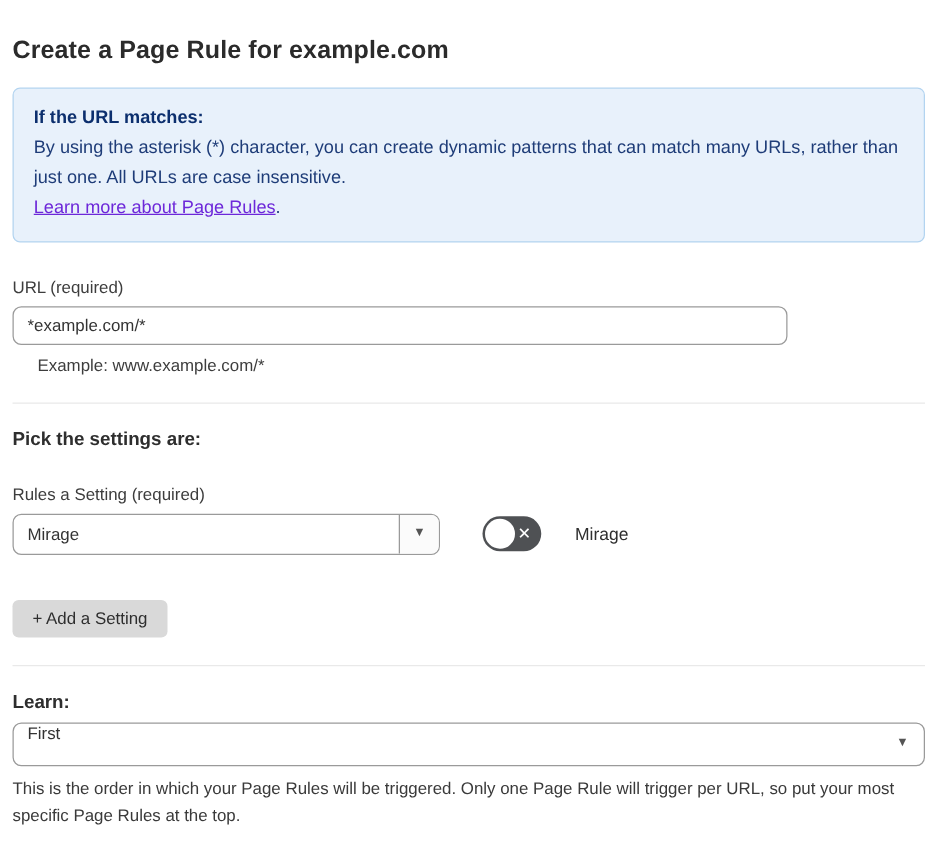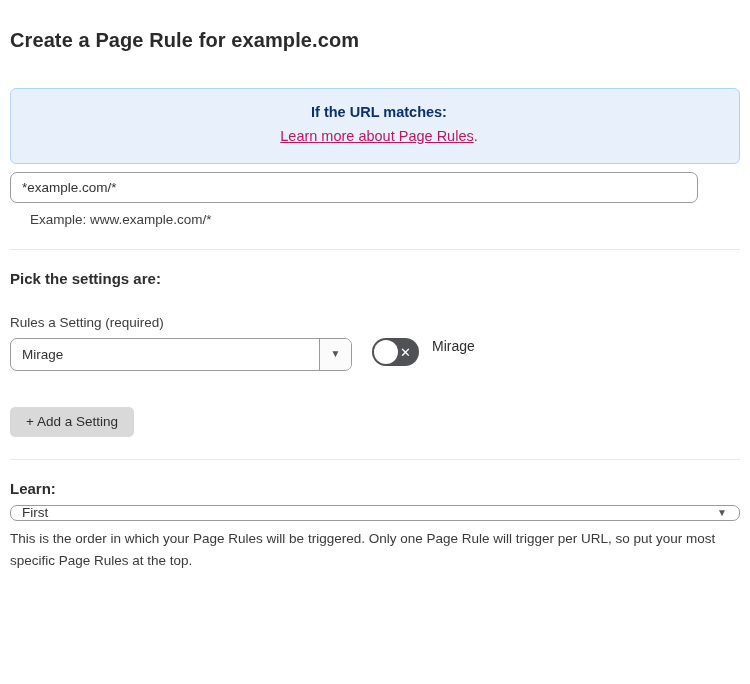--- a/index.html
+++ b/index.html
@@ -15,50 +15,49 @@
 
   .page-title {
     font-size: 20px;
     font-weight: 700;
     color: #2b2b2b;
     margin-top: 19px;
     letter-spacing: 0.1px;
   }
 
   .info-box {
-    margin-top: 36px;
+    margin-top: 18px;
     background: #e8f1fb;
     border: 1px solid #b3d4f0;
     border-radius: 6px;
     padding: 12px 8px 14px 16px;
     color: #1e3c78;
     font-size: 14.5px;
     line-height: 1.65;
-    text-align: center;
   }
   .info-box .info-heading {
     font-weight: 700;
     color: #0c2f6e;
     font-size: 14.5px;
   }
   .info-box .info-link {
-    color: #be185d;
+    color: #6d28d9;
     text-decoration: underline;
     cursor: pointer;
   }
 
   .field-label {
     font-size: 13.5px;
     color: #3d3d3d;
     margin-top: 28px;
   }
 
   .url-input {
     display: block;
-    width: 688px;
+    width: 620px;
     height: 31px;
     margin-top: 8px;
     border: 1px solid #9a9a9a;
     border-radius: 7px;
     padding: 0 11px;
     font-family: "Liberation Sans", sans-serif;
     font-size: 13.5px;
     color: #333333;
     background: #ffffff;
     outline: none;
@@ -79,22 +78,23 @@
 
   .section-heading {
     font-size: 15px;
     font-weight: 700;
     color: #2e2e2e;
     margin-top: 20px;
   }
 
   .setting-row {
     display: flex;
-    align-items: flex-start;
+    align-items: center;
     margin-top: 8px;
+    gap: 14px;
   }
   .picker {
     display: flex;
     width: 342px;
     height: 33px;
     border: 1px solid #9a9a9a;
     border-radius: 7px;
     background: #ffffff;
     cursor: pointer;
     overflow: hidden;
@@ -169,23 +169,23 @@
   }
   .btn-gray {
     background: #d9d9d9;
     color: #2e2e2e;
   }
   .add-setting-btn { margin-top: 36px; }
 
   .order-select {
     position: relative;
     display: flex;
-    align-items: flex-end;
+    align-items: flex-start;
     width: 730px;
-    height: 16px;
+    height: 35px;
     margin-top: 8px;
     border: 1px solid #9a9a9a;
     border-radius: 7px;
     background: #ffffff;
     padding: 0 11px;
     font-size: 13.5px;
     color: #333333;
     cursor: pointer;
   }
   .order-select .tri {
@@ -205,23 +205,25 @@
 </style>
 </head>
 <body>
 
 <div class="container">
 
   <h1 class="page-title">Create a Page Rule for example.com</h1>
 
   <div class="info-box">
     <div class="info-heading">If the URL matches:</div>
+    <div class="info-body">By using the asterisk (*) character, you can create dynamic patterns that can match many URLs, rather than just one. All URLs are case insensitive.</div>
     <div><a class="info-link">Learn more about Page Rules</a><span>.</span></div>
   </div>
 
+  <div class="field-label">URL (required)</div>
   <input class="url-input" type="text" value="*example.com/*" style="">
   <div class="hint-text">Example: www.example.com/*</div>
 
   <hr class="divider">
 
   <div class="section-heading">Pick the settings are:</div>
 
   <div class="field-label">Rules a Setting (required)</div>
   <div class="setting-row">
     <div class="picker">

